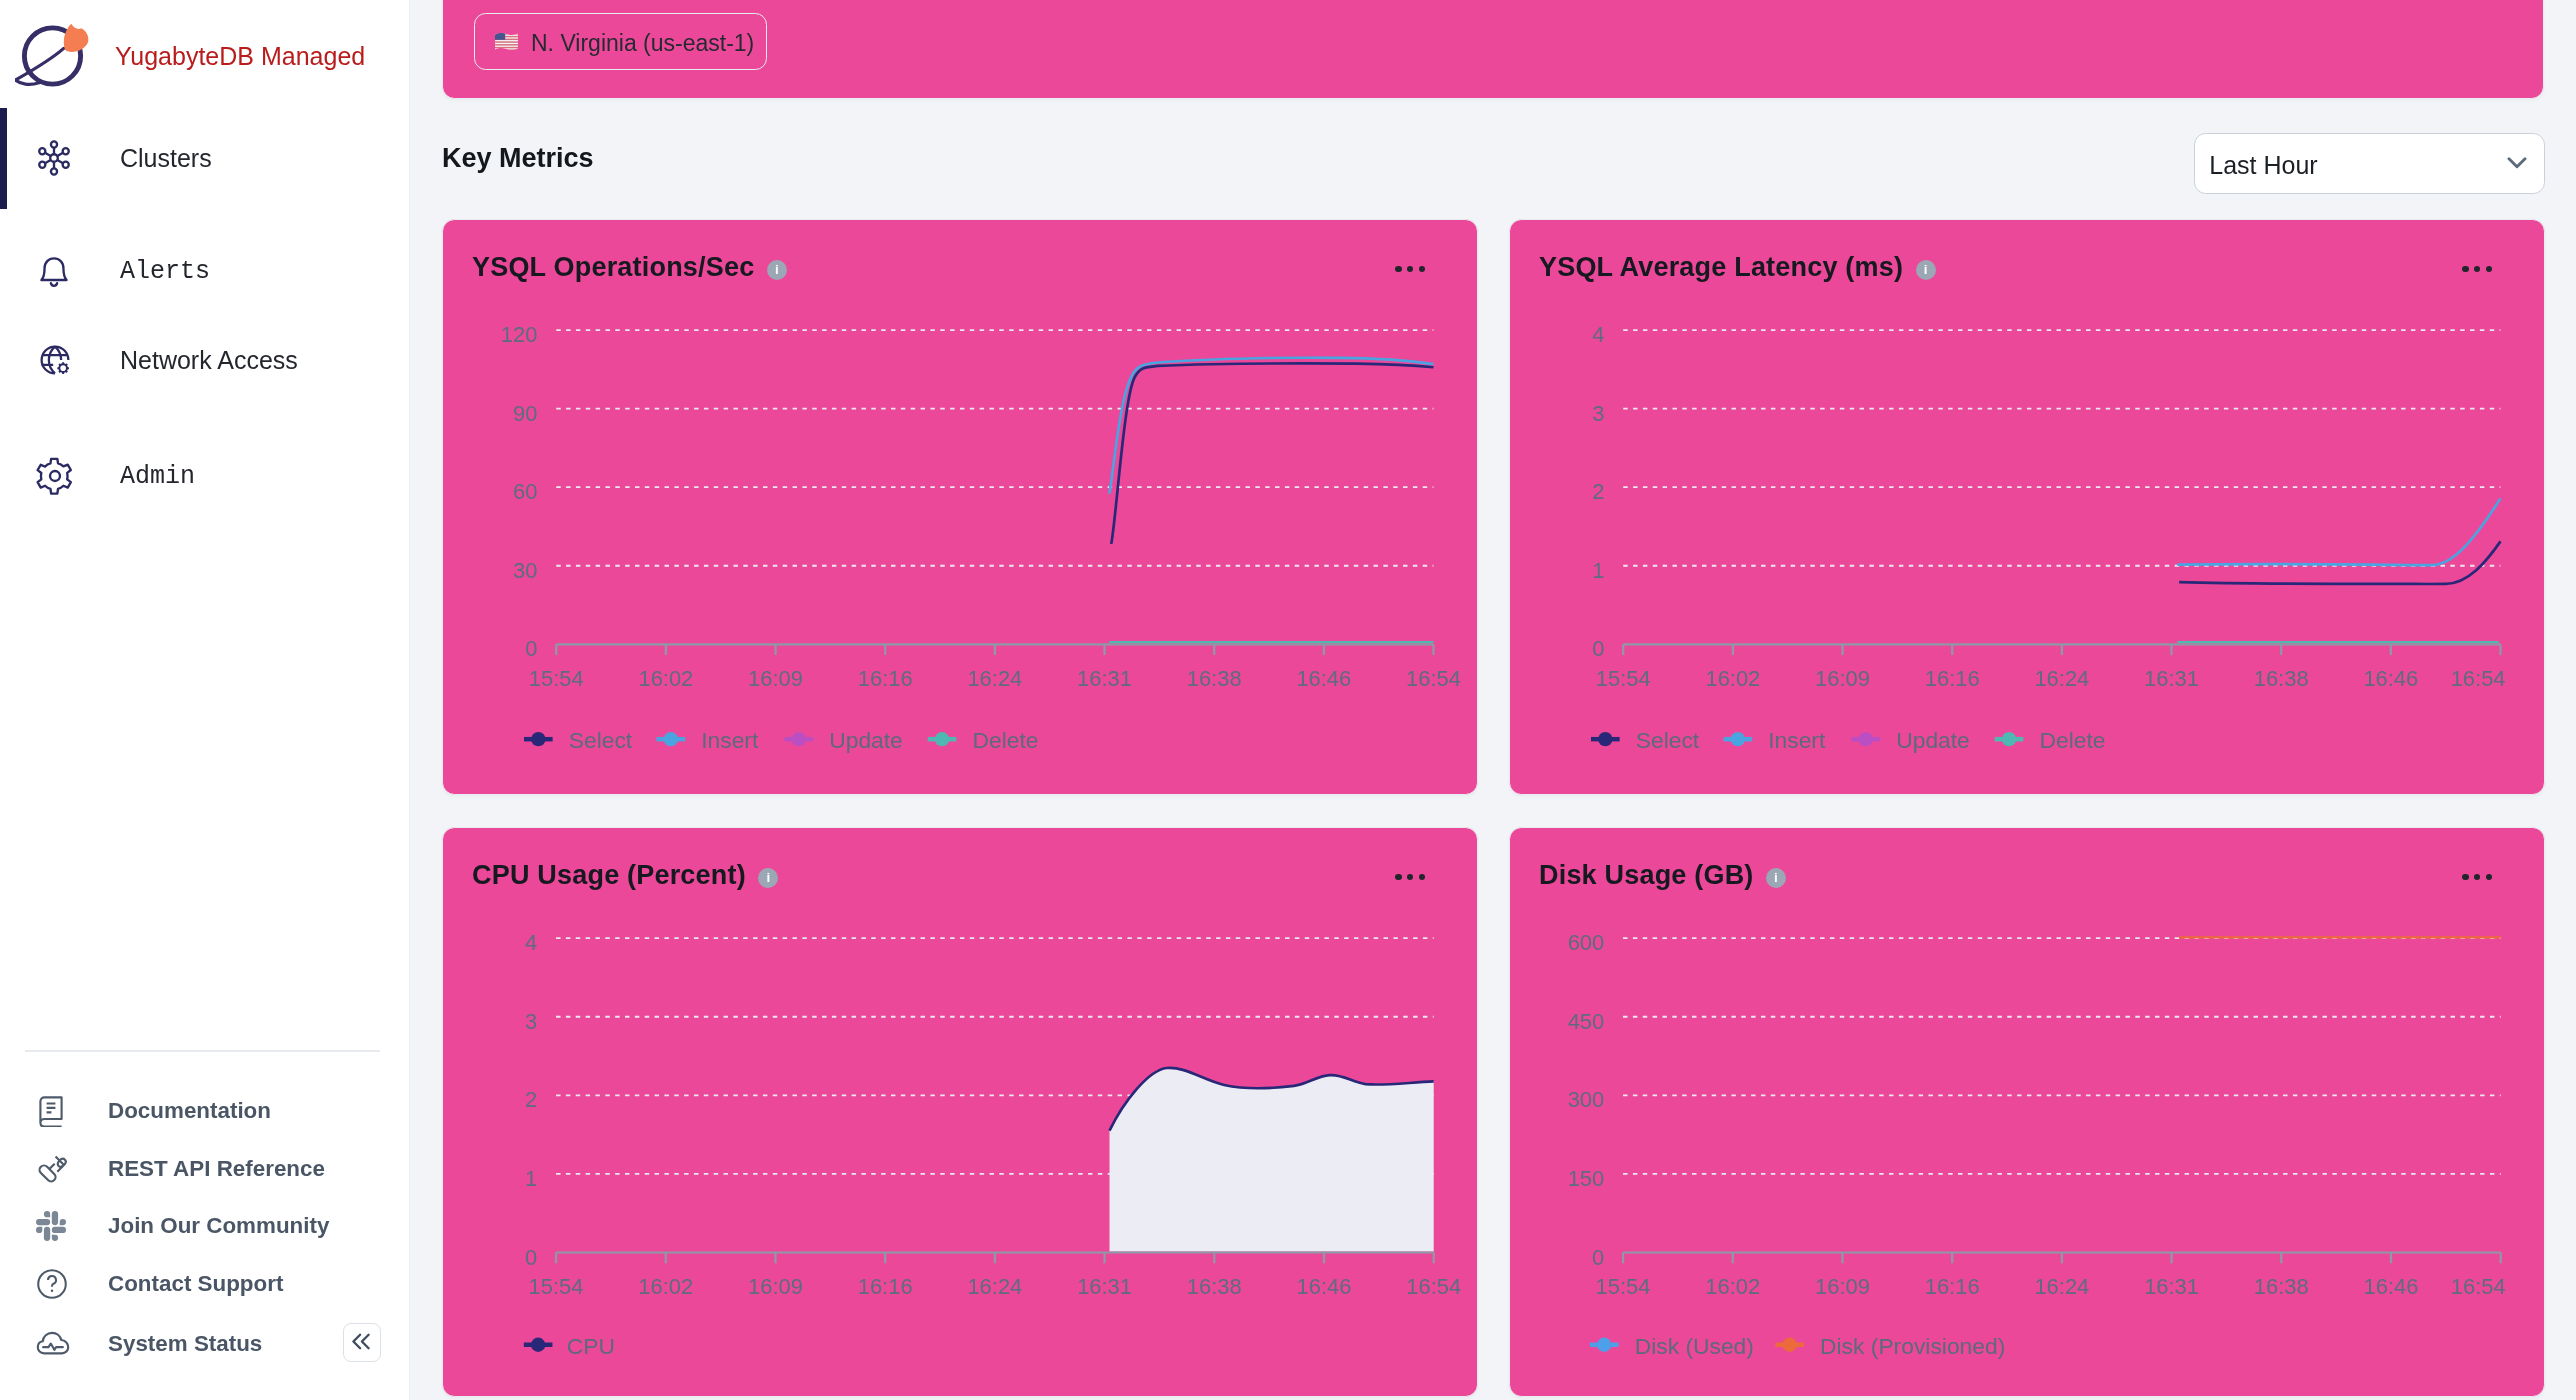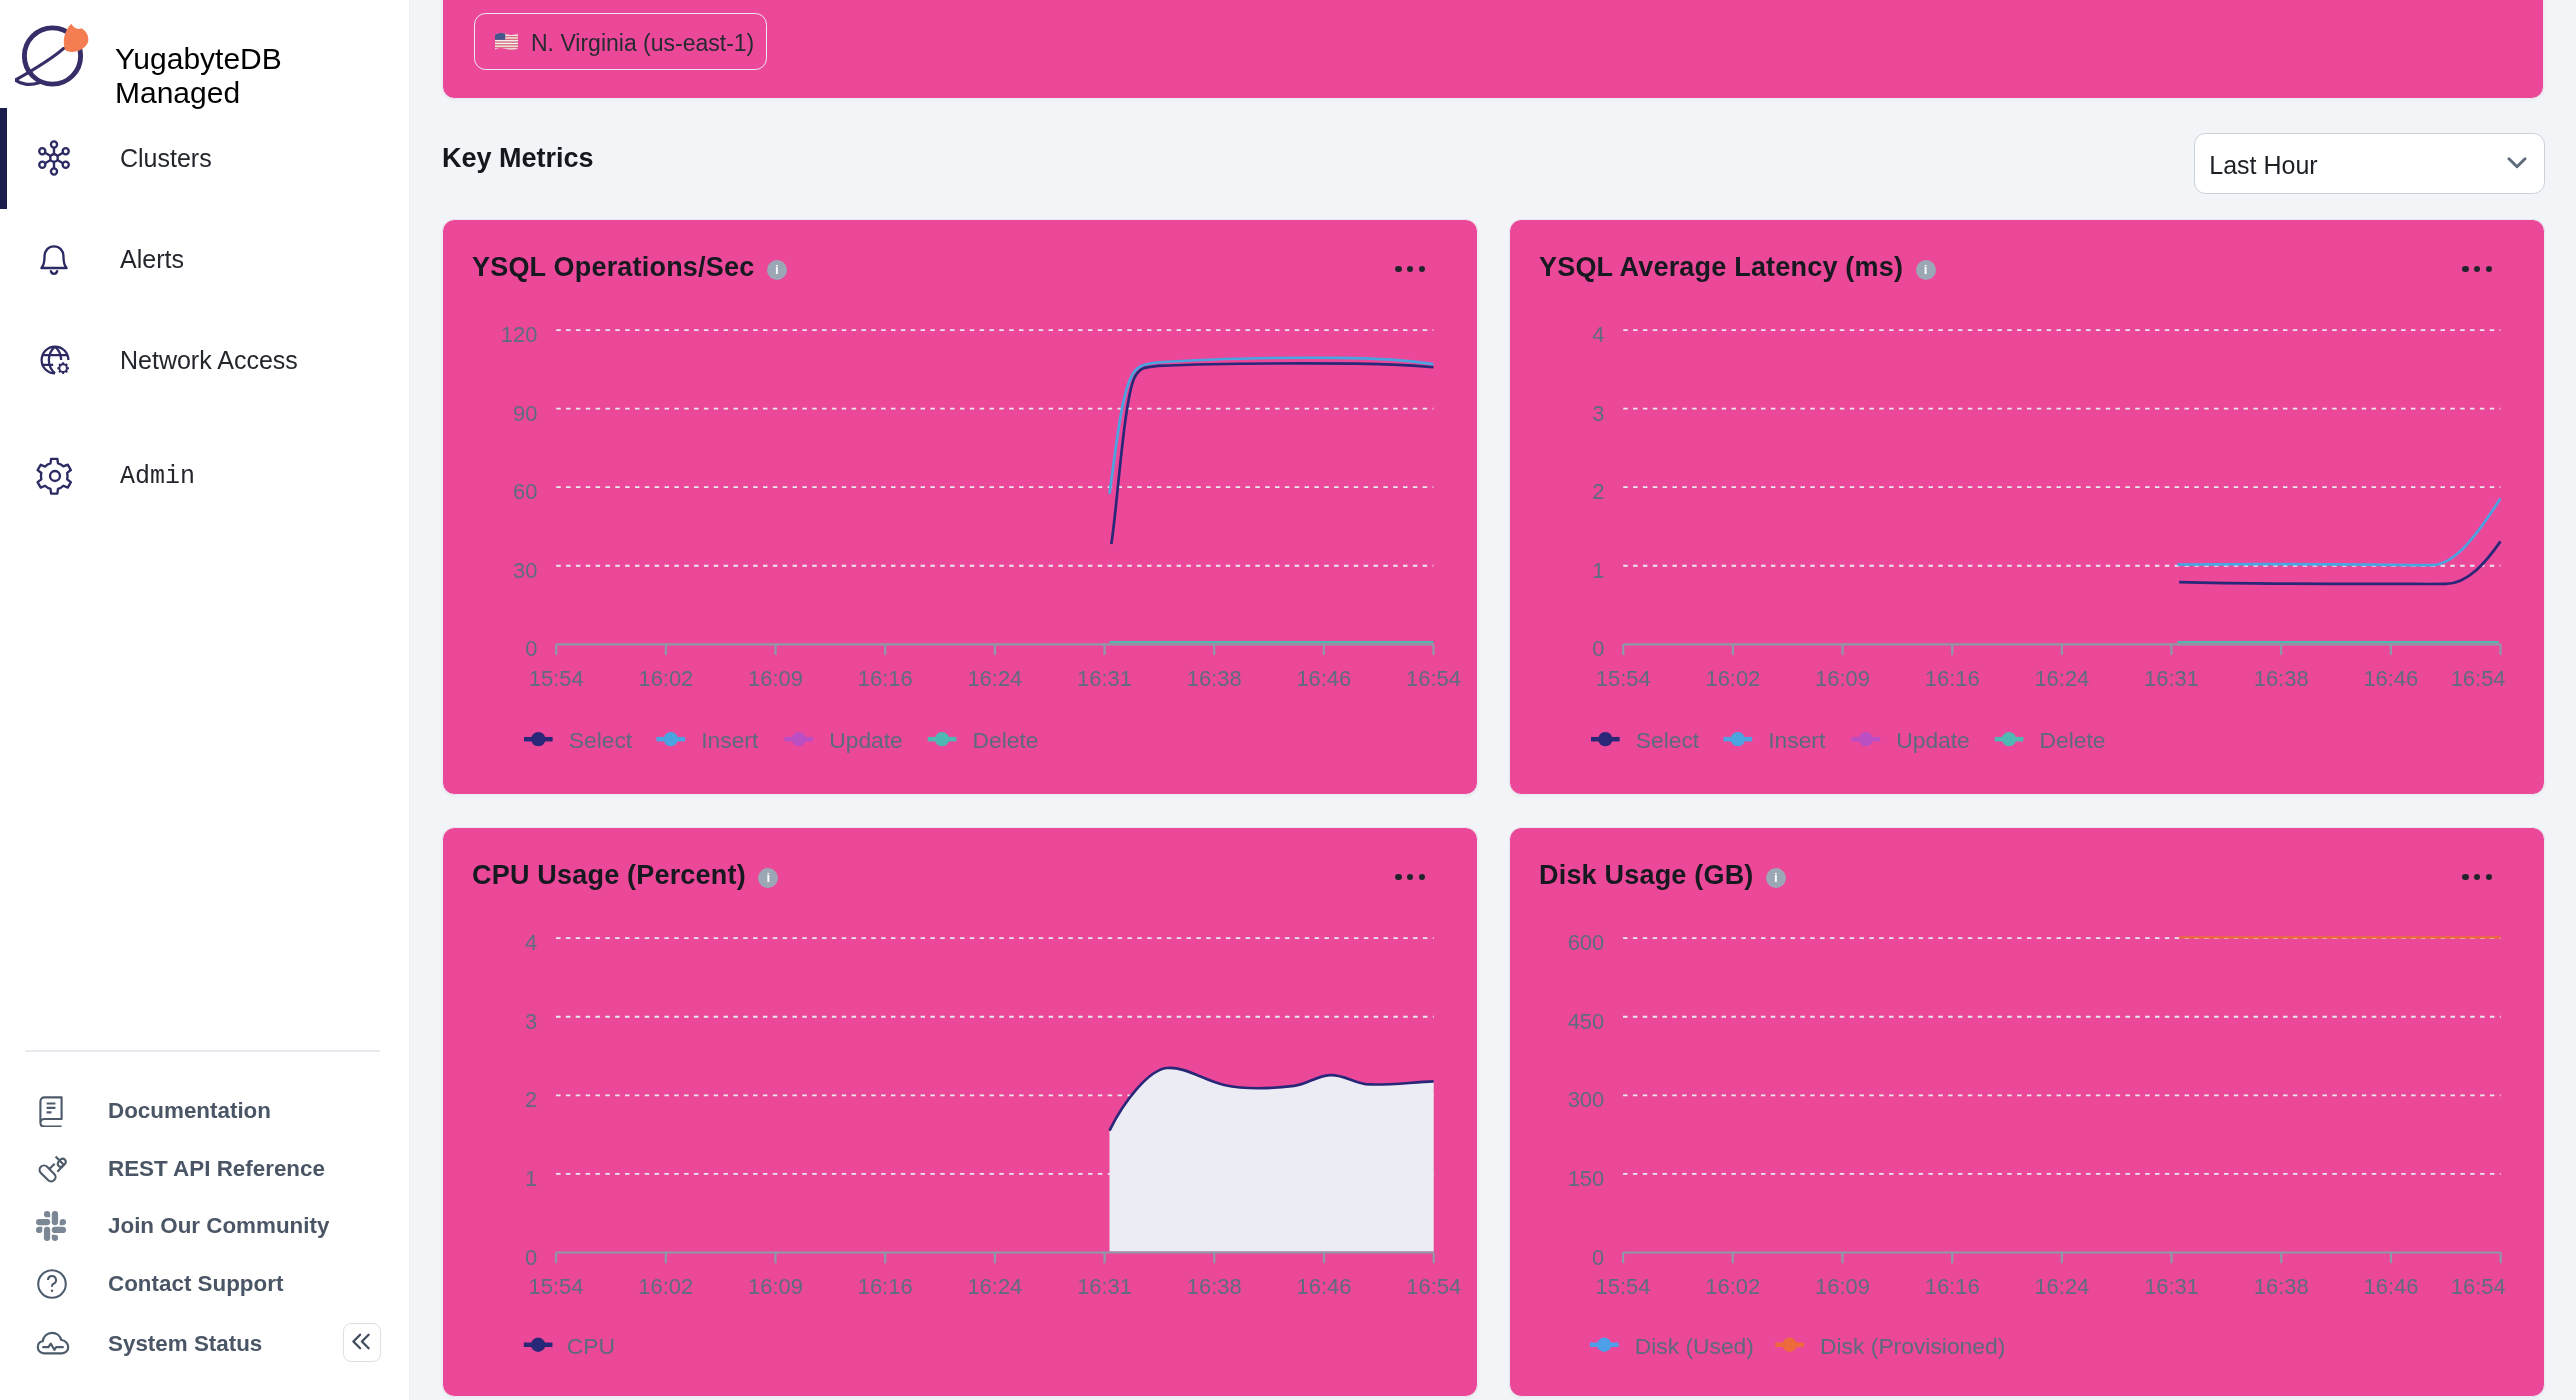--- a/index.html
+++ b/index.html
@@ -26,36 +26,36 @@
 </style>
 </head>
 <body>
 <div id="sidebar">
   <svg class="abs" style="left:15px; top:20px;" width="75" height="72" viewBox="0 0 84 80">
     <circle cx="42" cy="40" r="31.5" fill="none" stroke="#362e66" stroke-width="5.5"></circle>
     <path d="M0.5 67 C18 57 40 44.5 54.5 31.5" fill="none" stroke="#362e66" stroke-width="3.6" stroke-linecap="round"></path>
       <path d="M0.5 67 C6 71.5 16 73.5 27 70" fill="none" stroke="#362e66" stroke-width="3.6" stroke-linecap="round"></path>
     <path d="M56 33 C53 24 55 12 63 4 C65.5 8.5 70 11 74.5 9 C80 12 83 18 82 24 C79.5 31 71 35.5 63.5 35.5 C60 35.5 57.5 34.5 56 33 Z" fill="#f47d51"></path>
   </svg>
-  <span class="abs" style="left:115px; top:42px; font-size:30px; color:#000000;">YugabyteDB Managed</span>
+  <span class="abs" style="left:115px; top:42px; font-size:25px; color:#b91c1c;">YugabyteDB Managed</span>
   <div id="activebar"></div>
   <div class="navitem" style="top:108px;">
     <svg width="36" height="36" viewBox="0 0 40 40" fill="none" stroke="#2b2a62" stroke-width="2.6">
       <circle cx="20" cy="20" r="4.2"></circle>
       <circle cx="20" cy="5" r="3.4"></circle>
         <circle cx="20" cy="35" r="3.4"></circle>
       <circle cx="7" cy="12.5" r="3.4"></circle>
         <circle cx="33" cy="12.5" r="3.4"></circle>
       <circle cx="7" cy="27.5" r="3.4"></circle>
         <circle cx="33" cy="27.5" r="3.4"></circle>
       <path d="M20 8.4 V15.8 M20 24.2 V31.6 M10 14.2 L16.3 17.9 M23.7 22.1 L30 25.8 M10 25.8 L16.3 22.1 M23.7 17.9 L30 14.2"></path>
     </svg>
     <span class="navtext">Clusters</span>
   </div>
-  <div class="navitem" style="top:209px;">
+  <div class="navitem" style="top:221px;font-family:Liberation Mono, monospace;">
     <svg width="36" height="36" viewBox="0 0 40 40" fill="none" stroke="#2b2a62" stroke-width="2.6">
       <path d="M6 30 C9 27 9.5 23 9.5 17 C9.5 10.5 14 6 20 6 C26 6 30.5 10.5 30.5 17 C30.5 23 31 27 34 30 Z" stroke-linejoin="round"></path>
       <path d="M16.5 33.5 C17 35.5 18.3 36.5 20 36.5 C21.7 36.5 23 35.5 23.5 33.5" stroke-linecap="round"></path>
     </svg>
     <span class="navtext">Alerts</span>
   </div>
   <div class="navitem" style="top:310px;padding-left:36px;">
     <svg width="38" height="38" viewBox="0 0 42 42" fill="none" stroke="#2b2a62" stroke-width="2.5">
       <path d="M35.8 21 C35.8 12.8 29.2 6.2 21 6.2 C12.8 6.2 6.2 12.8 6.2 21 C6.2 29.2 12.8 35.8 21 35.8"></path>
       <path d="M21 6.2 C16.6 10 14.2 15.3 14.2 21 C14.2 26.7 16.6 32 21 35.8 M21 6.2 C25.4 10 27.8 15.3 27.8 21"></path>

